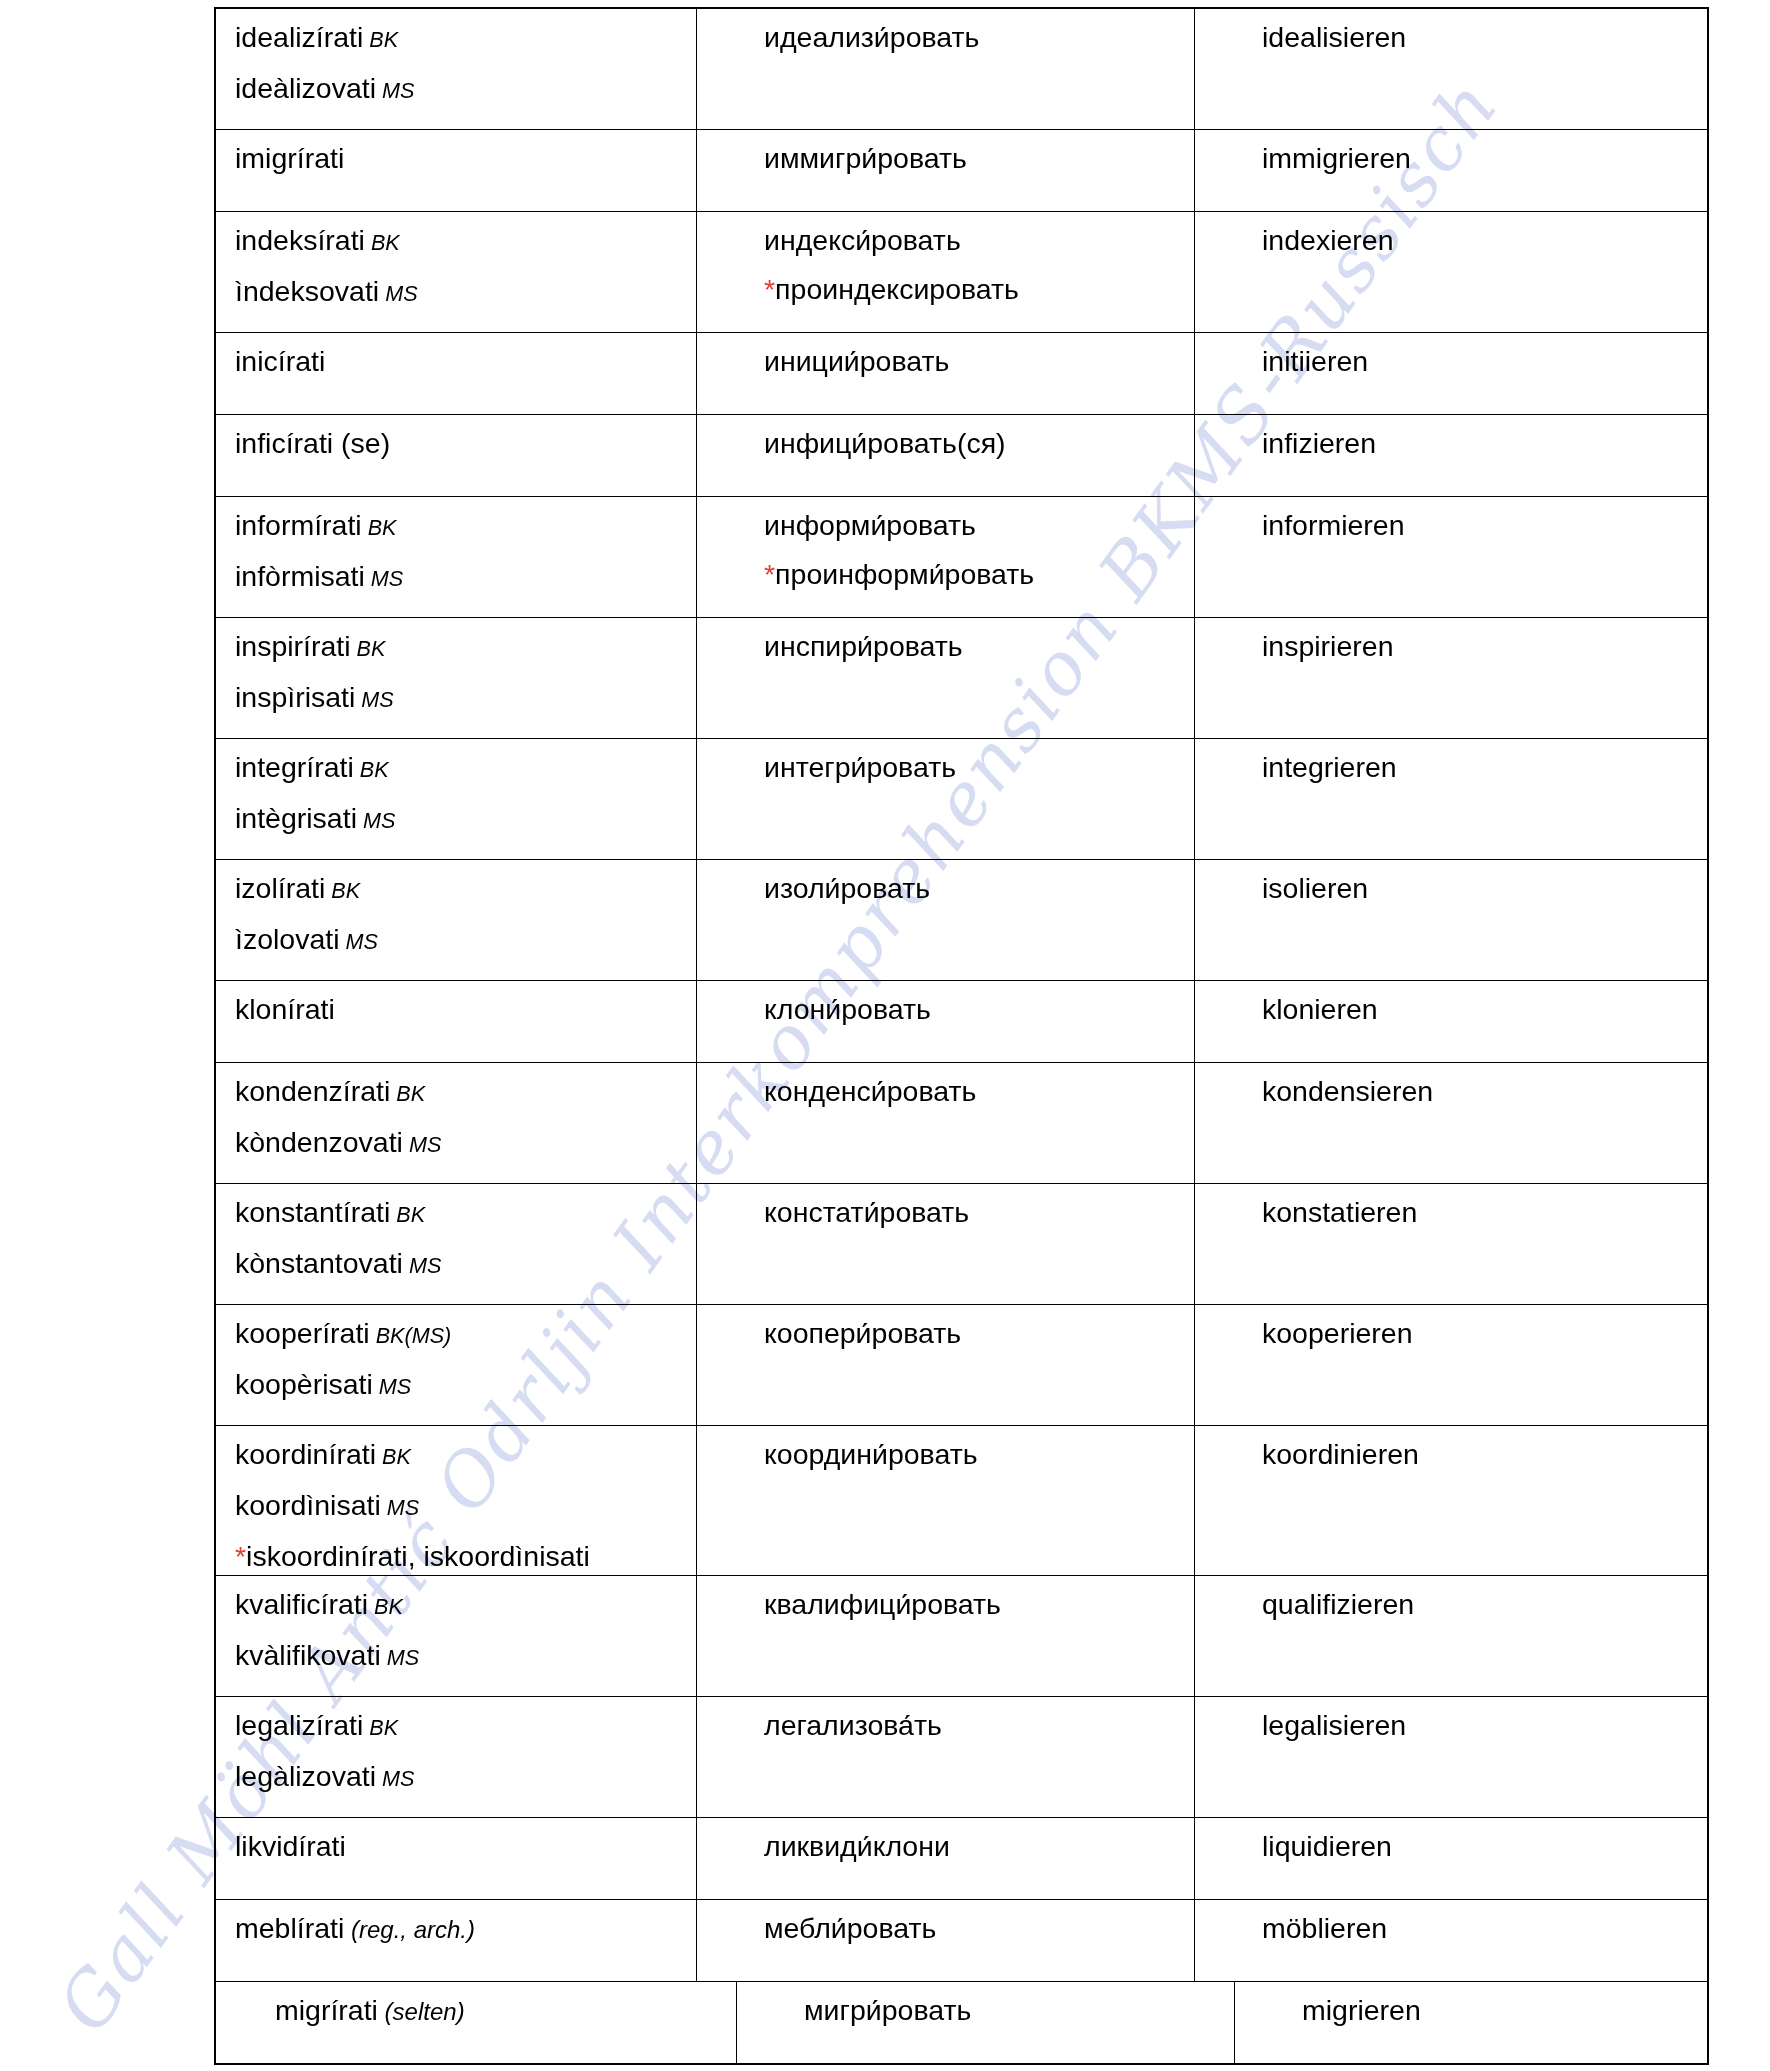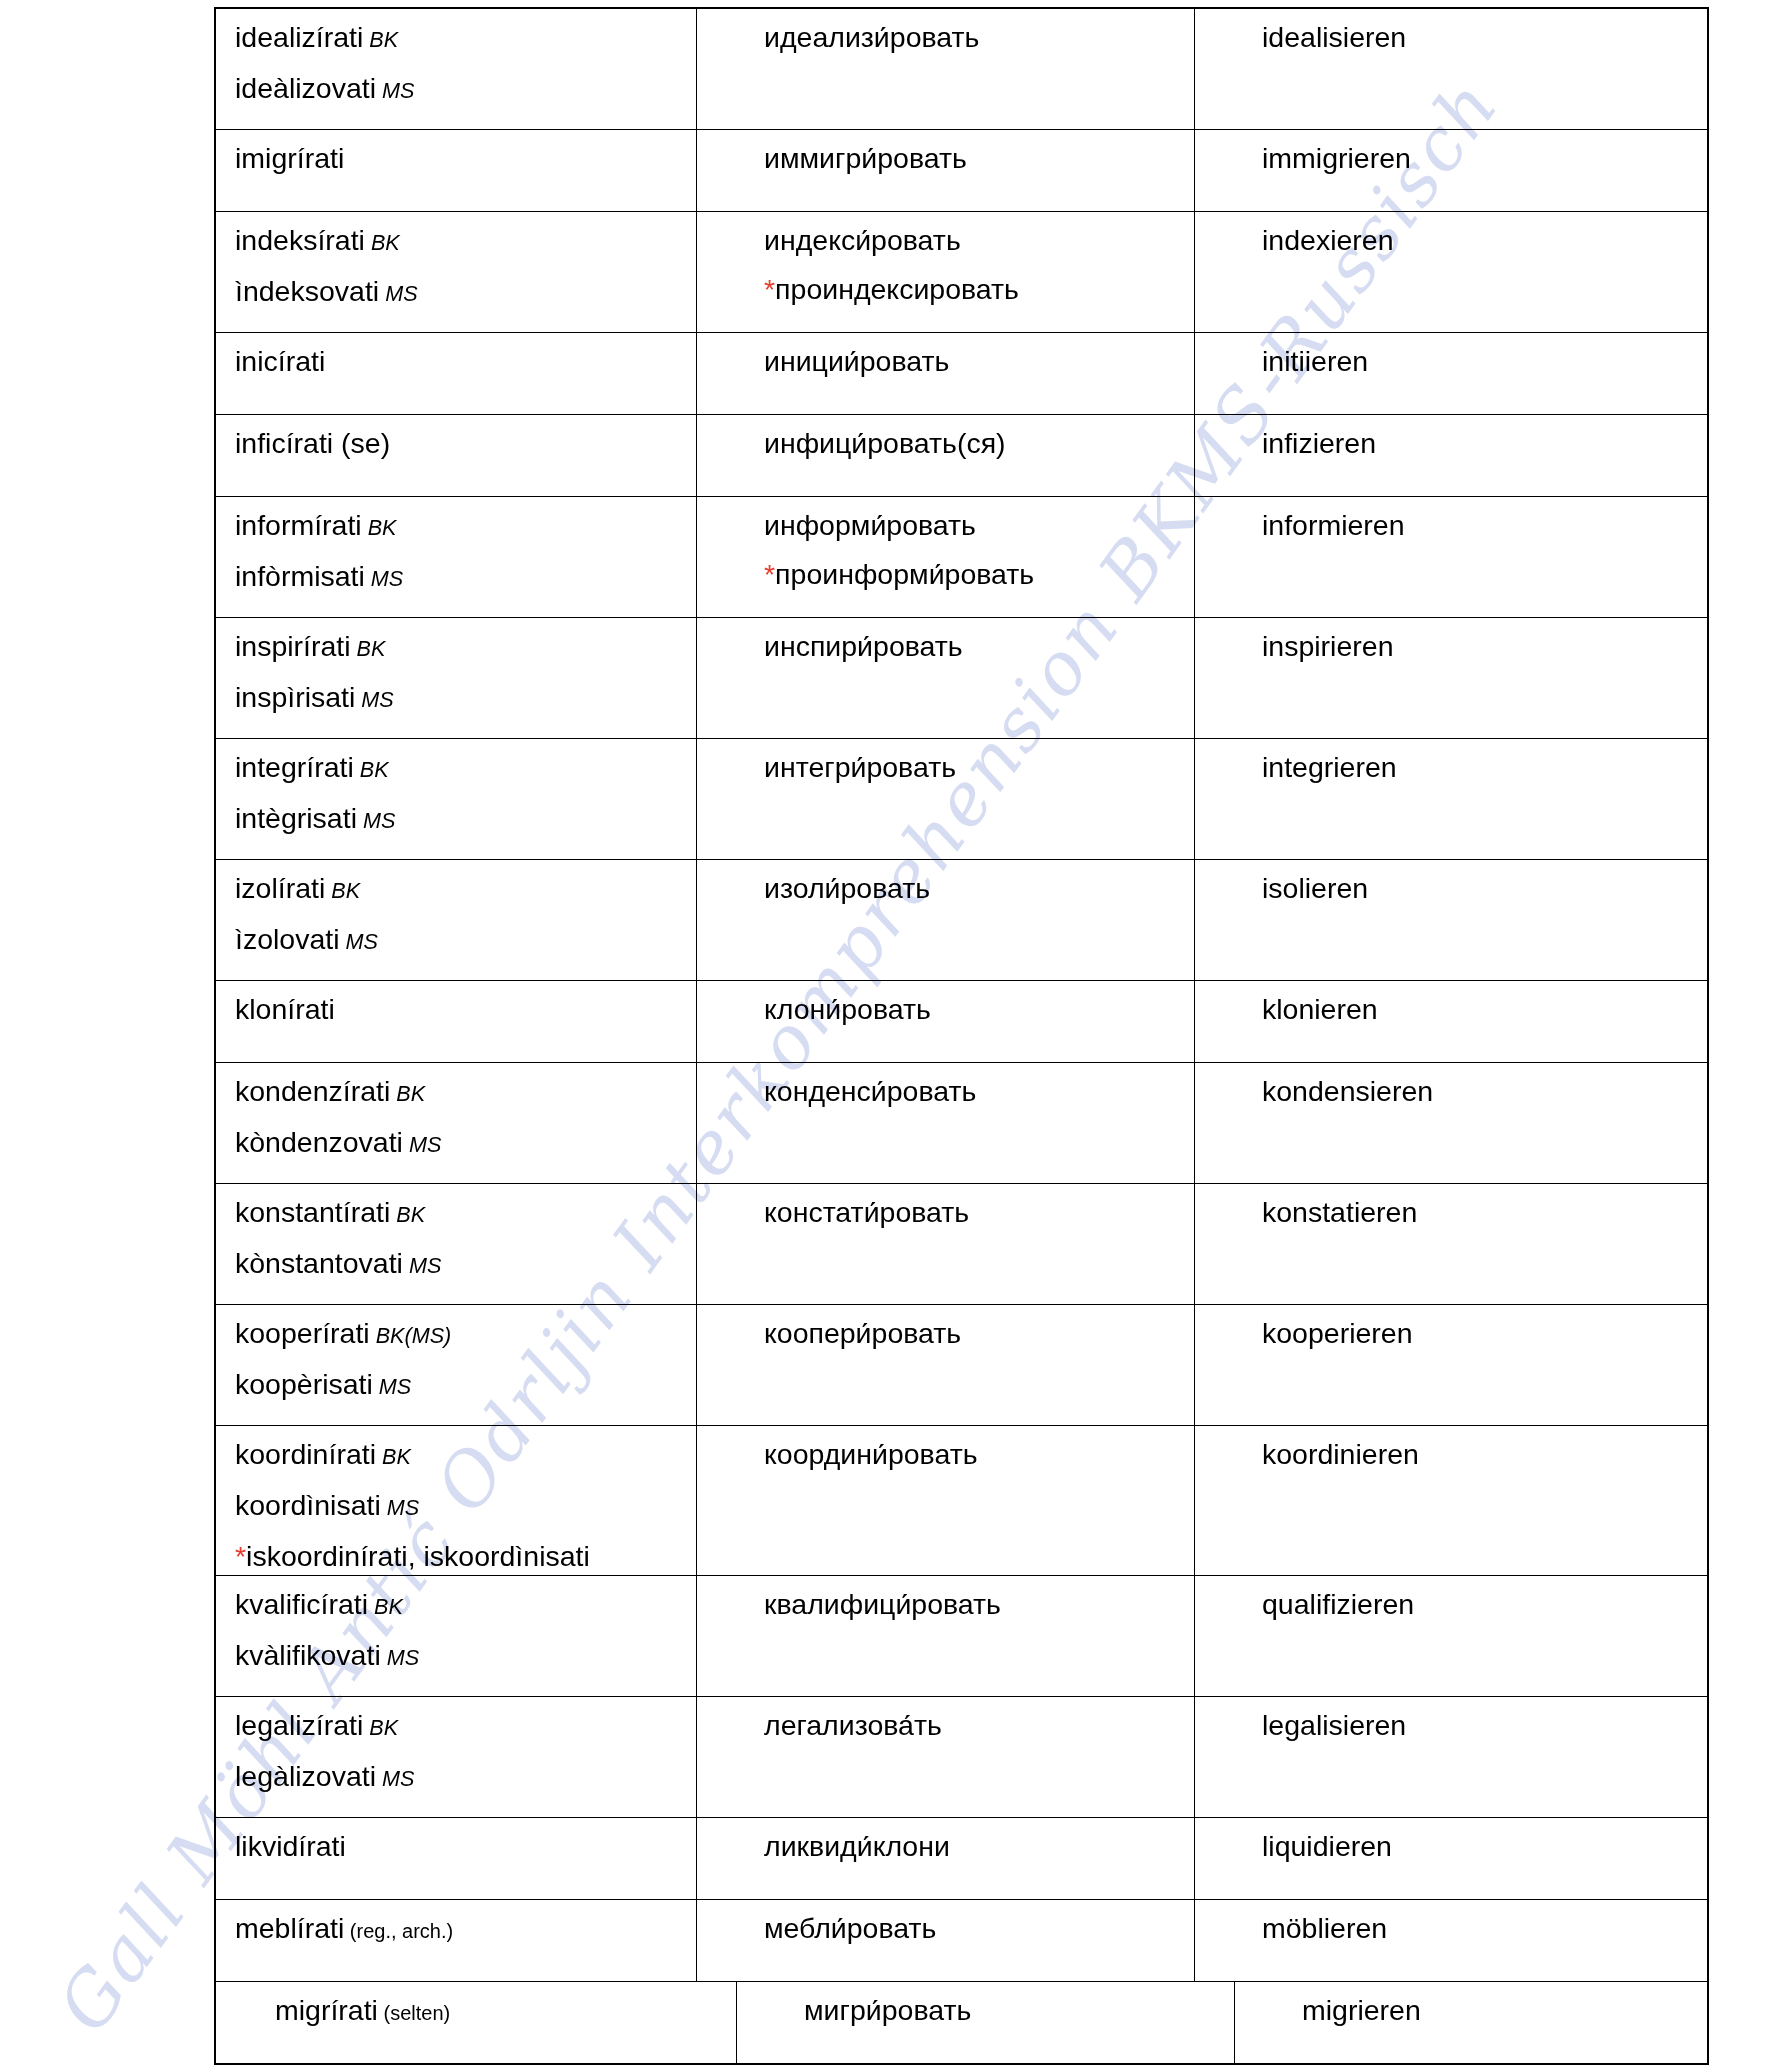--- a/index.html
+++ b/index.html
@@ -54,21 +54,22 @@
     line-height:49px;
     font-size:28.5px;
     white-space:nowrap;
   }
   .word{font-size:28.5px;}
   .ann{
     font-style:italic;
     font-size:21.6px;
   }
   .note{
-    font-size:20px;
+    font-style:italic;
+    font-size:24px;
   }
   .plain{font-size:28.5px;}
   .star{
     color:#e53e30;
     font-size:28.5px;
   }
 </style>
 </head>
 <body>
 

